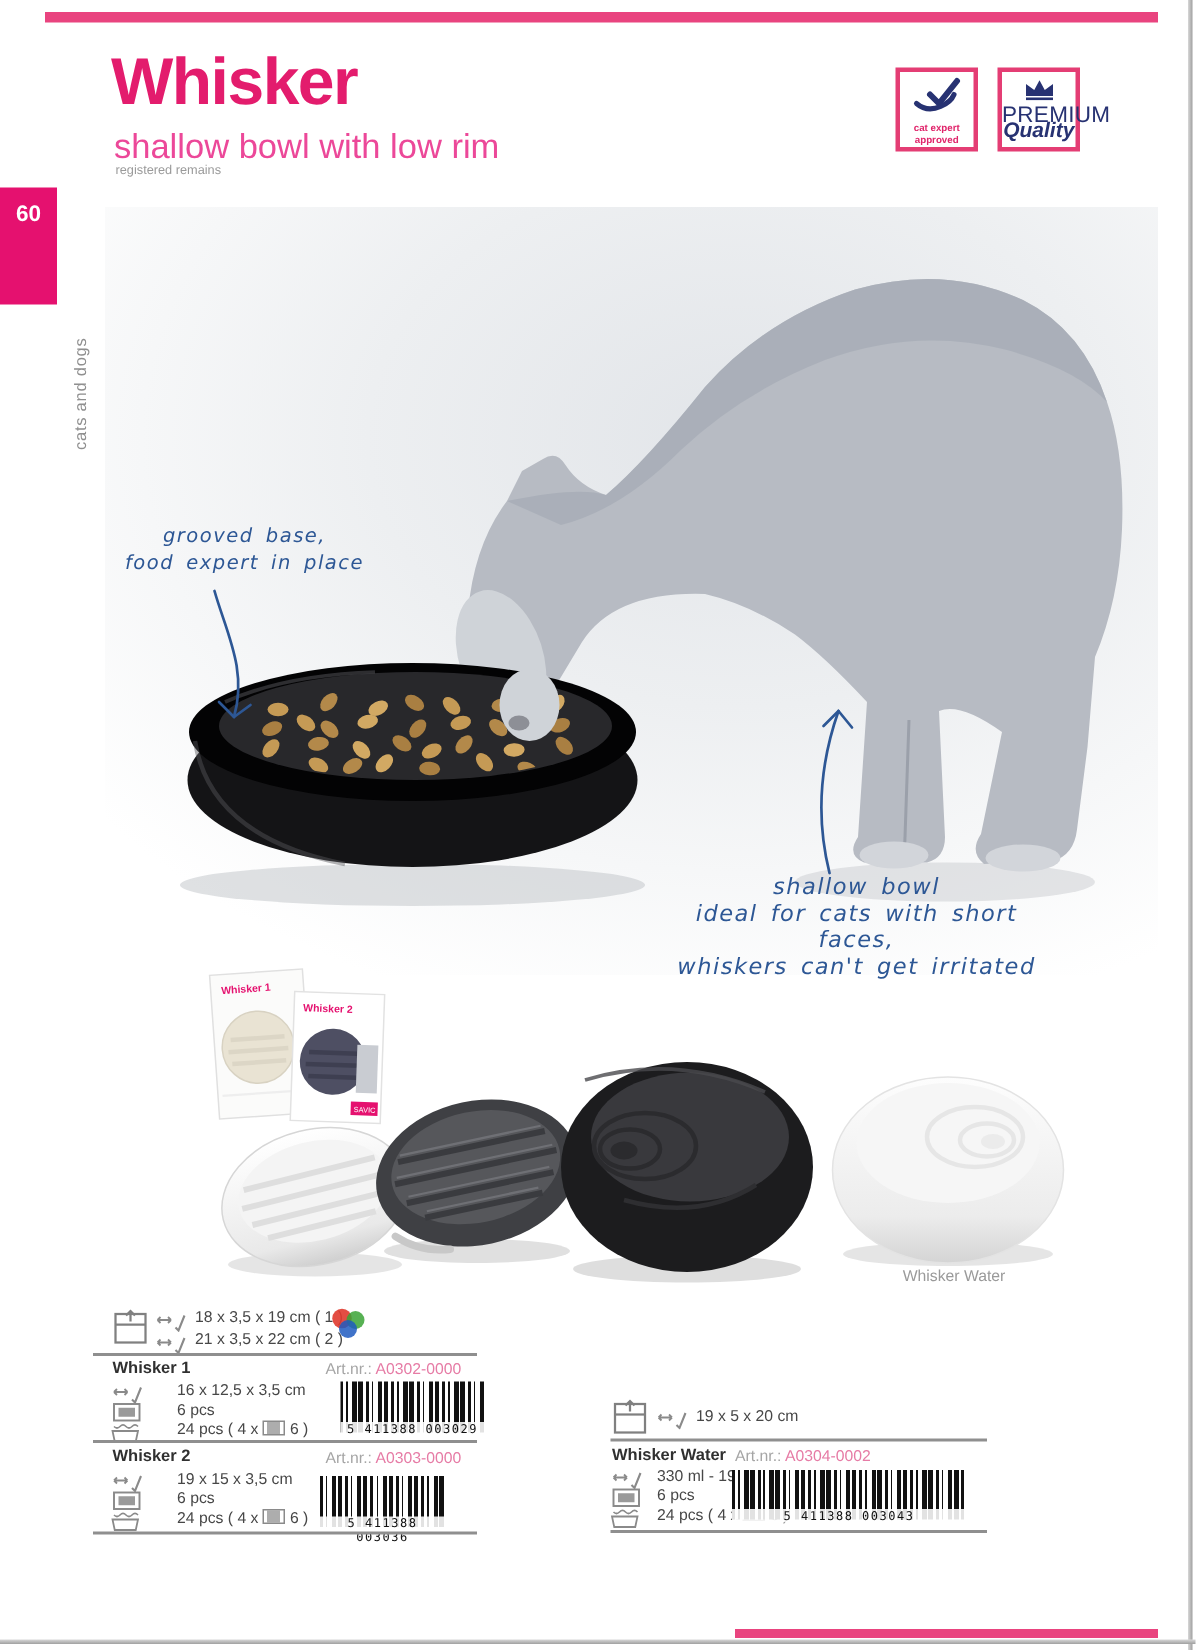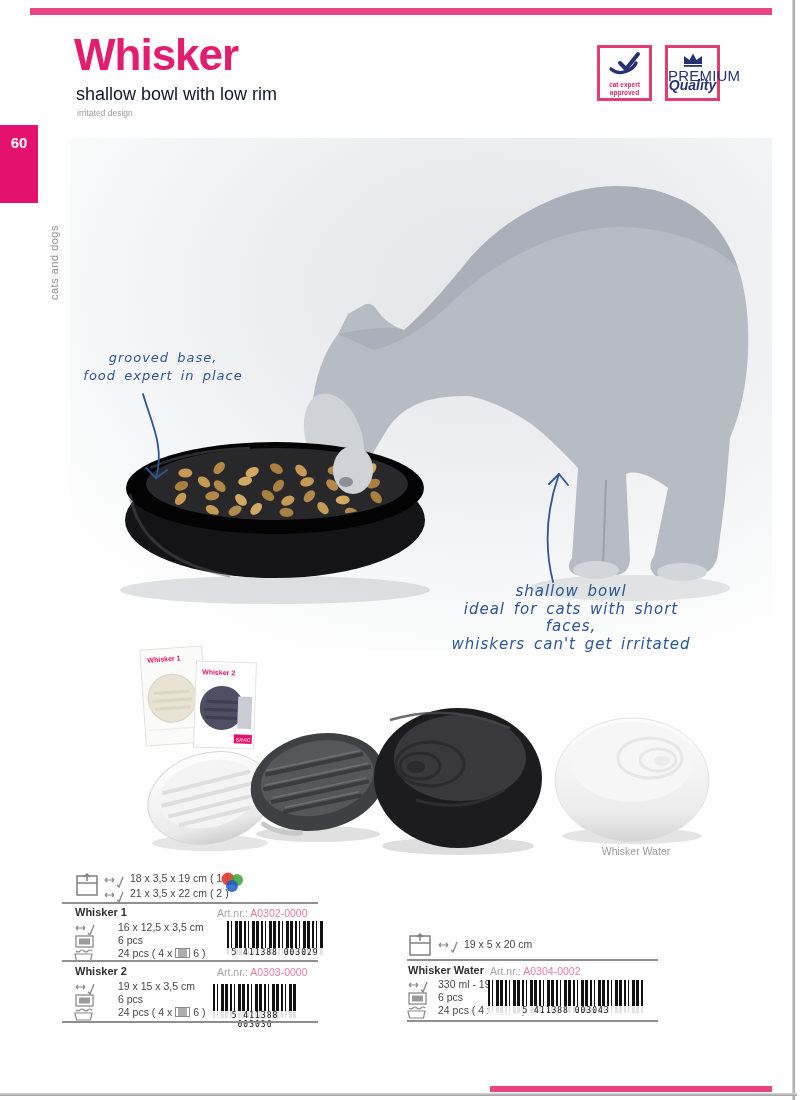--- a/index.html
+++ b/index.html
@@ -17,21 +17,21 @@
   .page-tab{position:absolute;left:0;top:125px;width:38px;height:78px;background:#e5116f;}
   .page-tab span{display:block;text-align:center;margin-top:9px;color:#fff;
                  font-size:15px;font-weight:bold;}
   .side-label{position:absolute;left:48px;top:216px;height:84px;width:17px;
               writing-mode:vertical-rl;transform:rotate(180deg);
               font-size:11px;color:#8f8f8f;letter-spacing:.5px;}
 
   
   .title{position:absolute;left:74px;top:30px;font-size:44px;font-weight:bold;
          color:#e31c6d;letter-spacing:-1px;}
-  .subtitle{position:absolute;left:76px;top:84px;font-size:18px;color:#0f172a;}
+  .subtitle{position:absolute;left:76px;top:84px;font-size:23px;color:#ec4899;}
   .reg-note{position:absolute;left:77px;top:108px;font-size:8.5px;color:#9a9a9a;}
 
   
   .badge{position:absolute;top:45px;width:55px;height:56px;background:#fff;
          border:3px solid #e43d74;box-sizing:border-box;text-align:center;}
   .badge.cat-expert{left:597px;}
   .badge.premium{left:665px;}
   .badge .btxt{font-size:6.5px;font-weight:bold;color:#e0256b;line-height:7.5px;}
   .badge.premium .word1{font-size:15px;font-weight:normal;color:#273272;letter-spacing:.2px;line-height:10px;}
   .badge.premium .word2{font-size:14px;font-style:italic;font-weight:bold;color:#273272;line-height:9px;}
@@ -74,21 +74,21 @@
 
   <div class="top-rule"></div>
 
   <div class="page-tab">
     <span>60</span>
   </div>
   <div class="side-label">cats and dogs</div>
 
   <div class="title">Whisker</div>
   <div class="subtitle">shallow bowl with low rim</div>
-  <div class="reg-note">irritated design</div>
+  <div class="reg-note">registered remains</div>
 
   <div class="badge cat-expert">
     <svg width="34" height="26" viewBox="0 0 34 26" style="margin-top:3px;">
       <polyline points="12,12 18,18 30,3" fill="none" stroke="#273272" stroke-width="4" stroke-linecap="round" stroke-linejoin="round"></polyline>
       <path d="M3,18 Q10,24 19,20 Q26,17 28,12" fill="none" stroke="#273272" stroke-width="3.4" stroke-linecap="round"></path>
     </svg>
     <div class="btxt">cat expert</div>
     <div class="btxt">approved</div>
   </div>
   <div class="badge premium">

